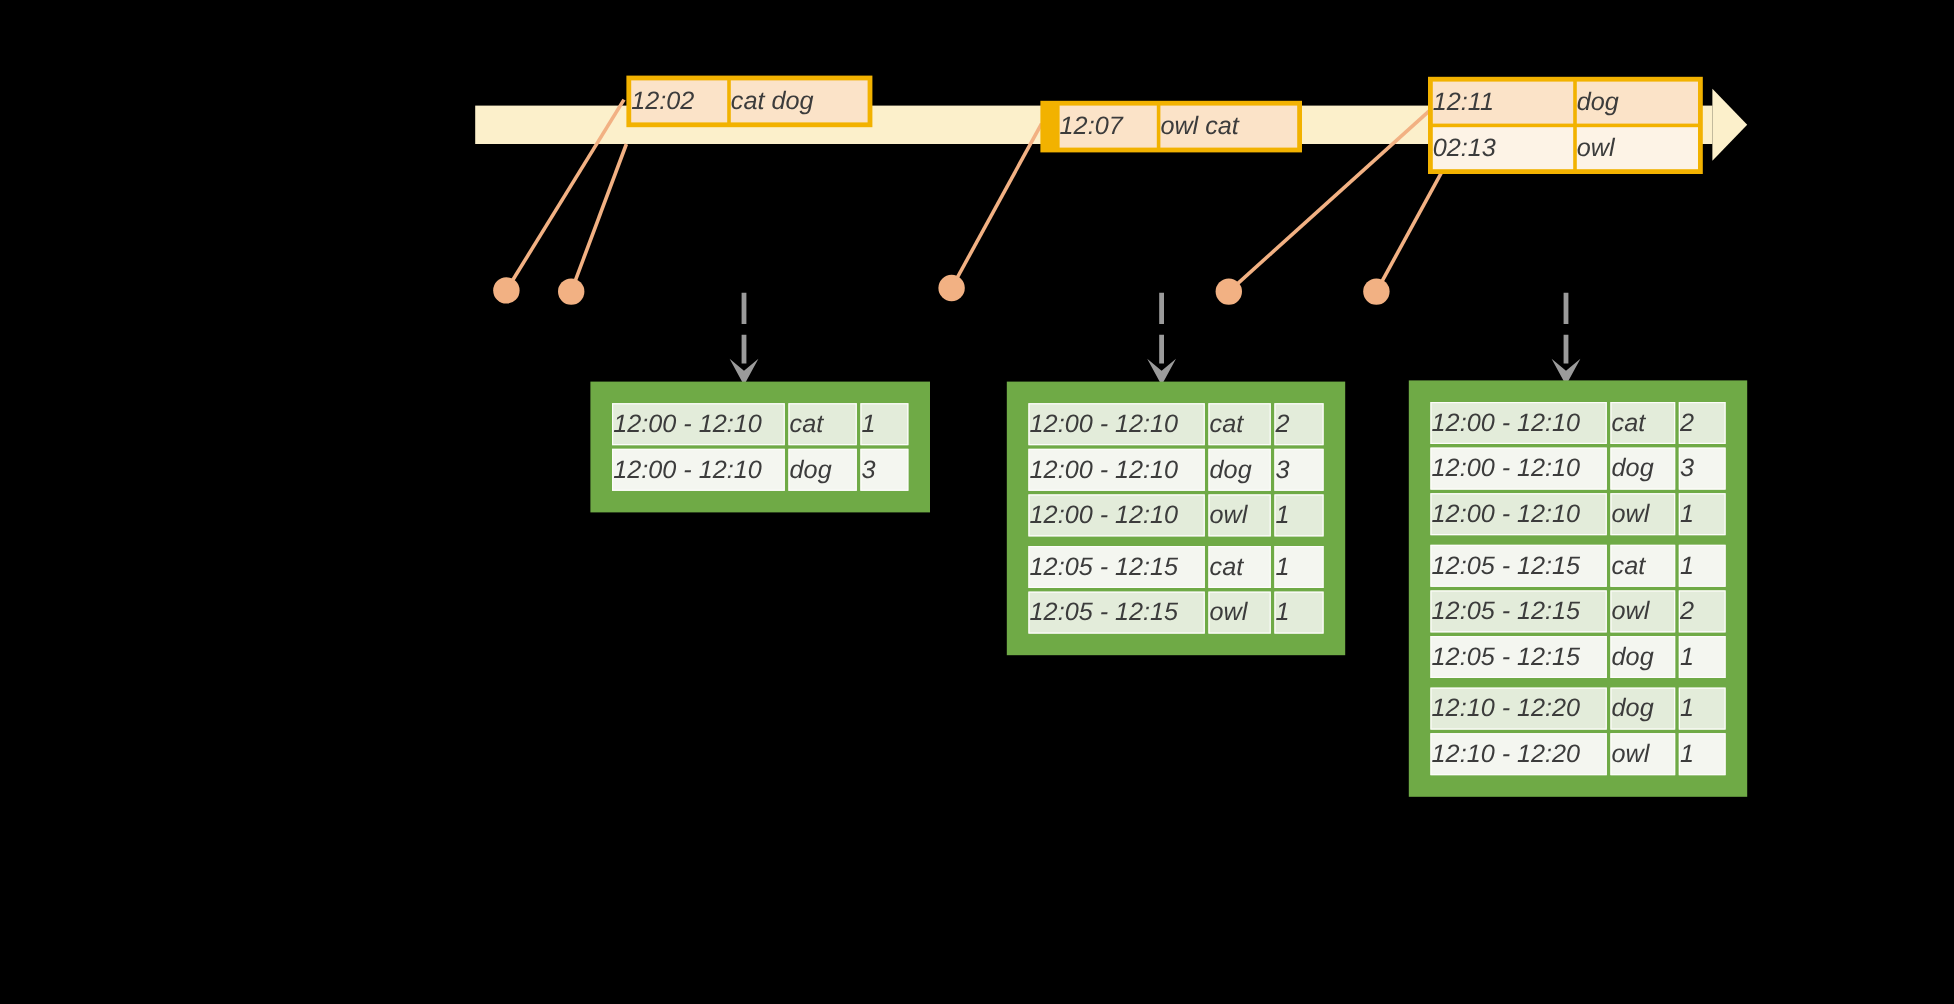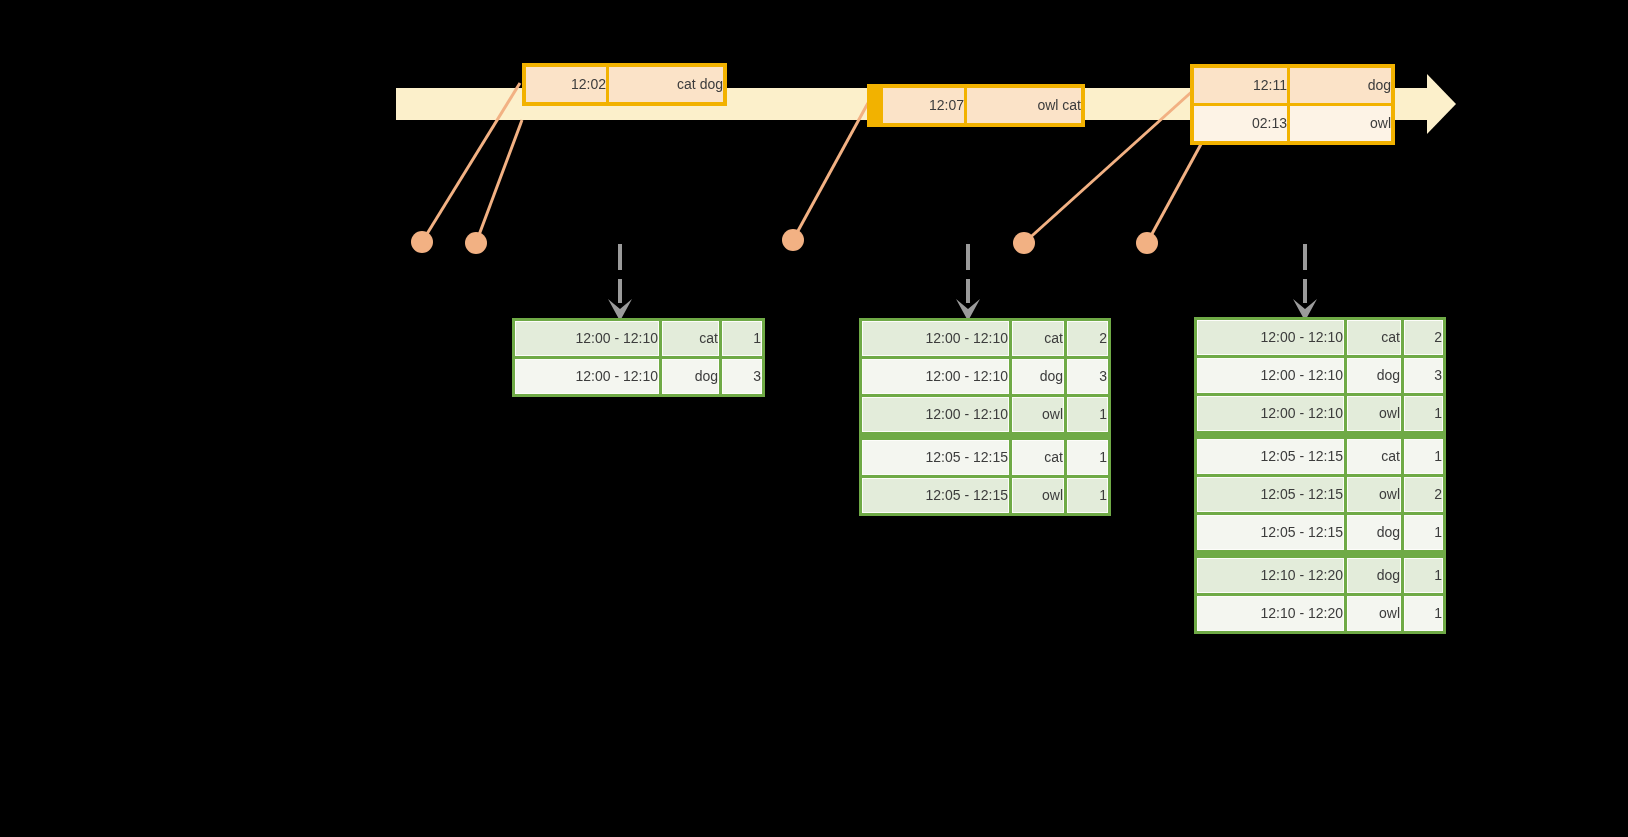--- a/index.html
+++ b/index.html
@@ -18,46 +18,46 @@
   *{box-sizing:border-box;margin:0;padding:0;}
   html,body{background:var(--background);}
   body{
     width:1628px;height:837px;position:relative;overflow:hidden;
     font-family:"Liberation Sans","DejaVu Sans",sans-serif;
   }
   #overlay{position:absolute;left:0;top:0;width:1628px;height:837px;z-index:0;}
 
   .dtable{position:absolute;z-index:2;display:inline-block;}
   .event-table{background:var(--gold);padding:4px;}
-  .result-table{background:var(--green);padding:3px;margin-left:20px;}
+  .result-table{background:var(--green);padding:18px;}
 
   .trow{display:flex;gap:3px;margin-top:3px;}
   .trow:first-child{margin-top:0;}
   .result-table .trow.new-group{margin-top:8px;}
 
   .cell{
-    height:35px;line-height:33px;text-align:right;
-    font-size:14px;color:var(--text);white-space:nowrap;
+    height:35px;line-height:33px;text-align:left;
+    font-size:21px;color:var(--text);white-space:nowrap;font-style:italic;
   }
   .event-table .cell{line-height:35px;}
   .event-table .trow.dark .cell{background:var(--peach_dark);}
   .event-table .trow.light .cell{background:var(--peach_light);}
   .result-table .cell{border:1px solid #fdfdfa;}
   .result-table .trow.dark .cell{background:var(--green_dark);}
   .result-table .trow.light .cell{background:var(--green_light);}
 
   
   #et1{left:522px;top:63px;}
   #et1 .cell:nth-child(1){width:80px;}
   #et1 .cell:nth-child(2){width:114px;}
   #et2{left:867px;top:84px;padding-left:16px;}
   #et2 .cell:nth-child(1){width:81px;}
   #et2 .cell:nth-child(2){width:114px;}
   #et3{left:1190px;top:64px;}
-  #et3 .cell:nth-child(1){width:93px;}
+  #et3 .cell:nth-child(1){width:117px;}
   #et3 .cell:nth-child(2){width:101px;}
 
   #rt1{left:492px;top:318px;}
   #rt1 .cell:nth-child(1){width:144px;}
   #rt1 .cell:nth-child(2){width:57px;}
   #rt1 .cell:nth-child(3){width:40px;}
   #rt2{left:839px;top:318px;}
   #rt2 .cell:nth-child(1){width:147px;}
   #rt2 .cell:nth-child(2){width:52px;}
   #rt2 .cell:nth-child(3){width:41px;}

